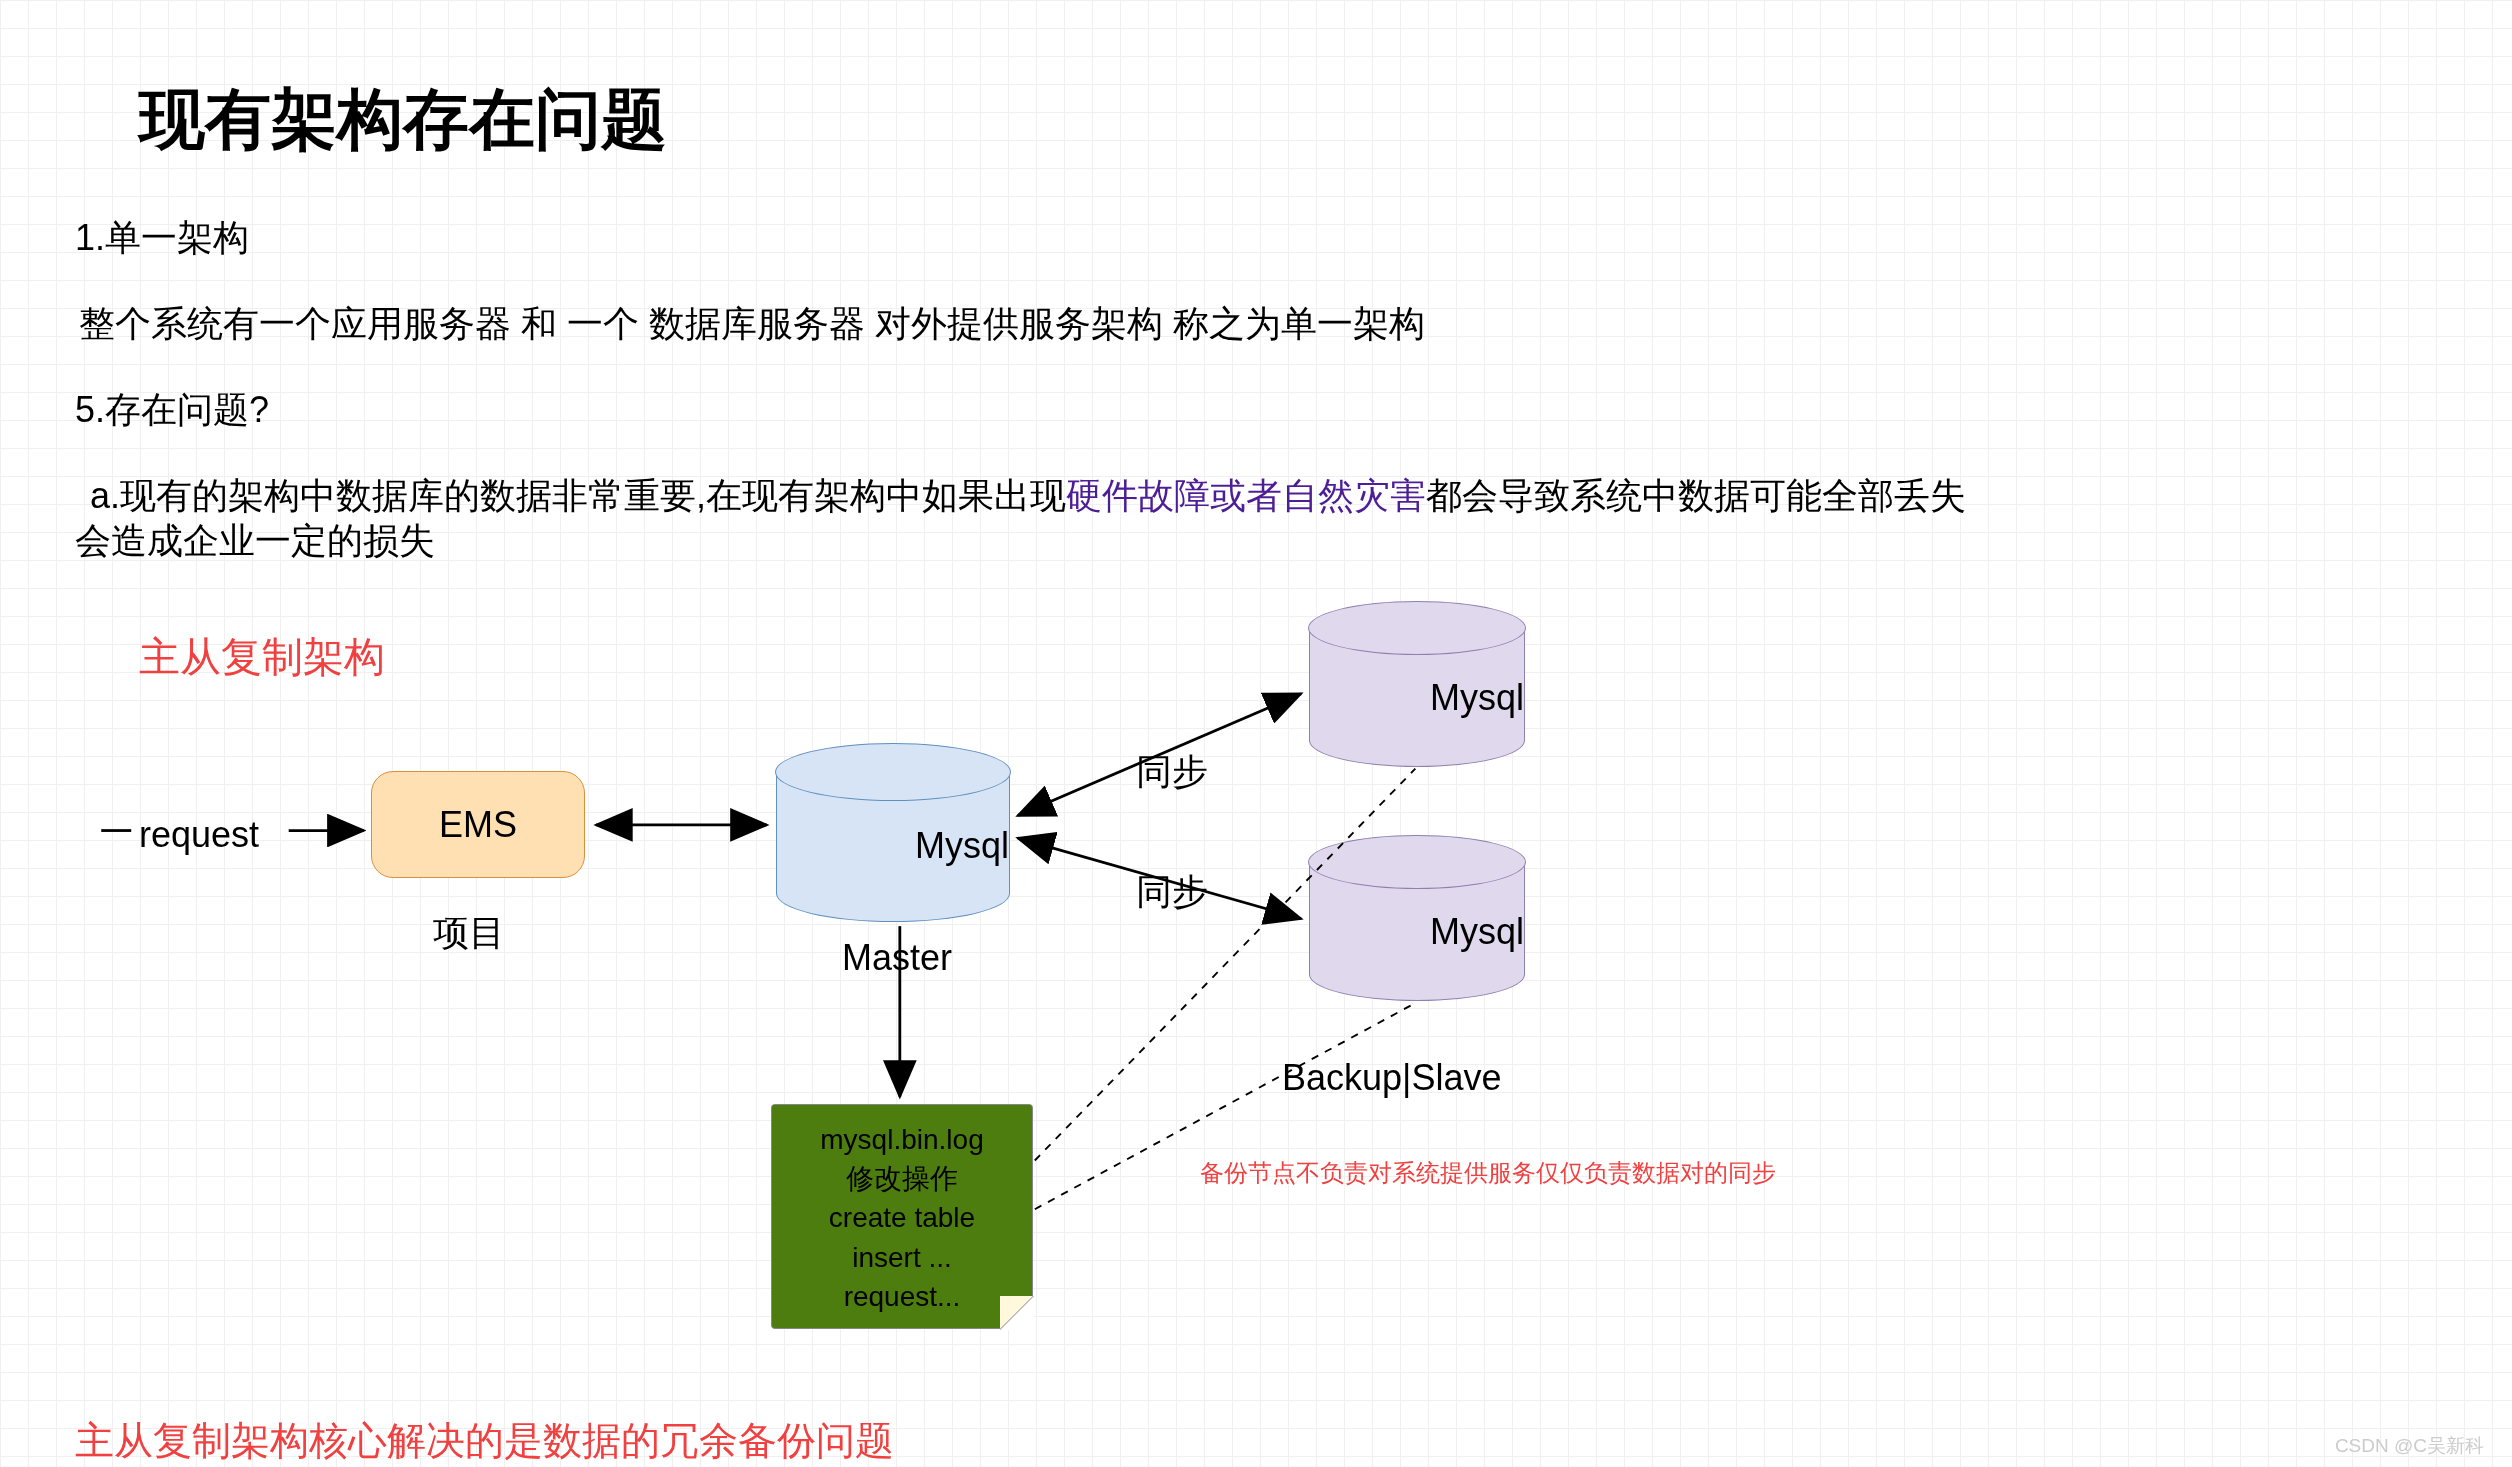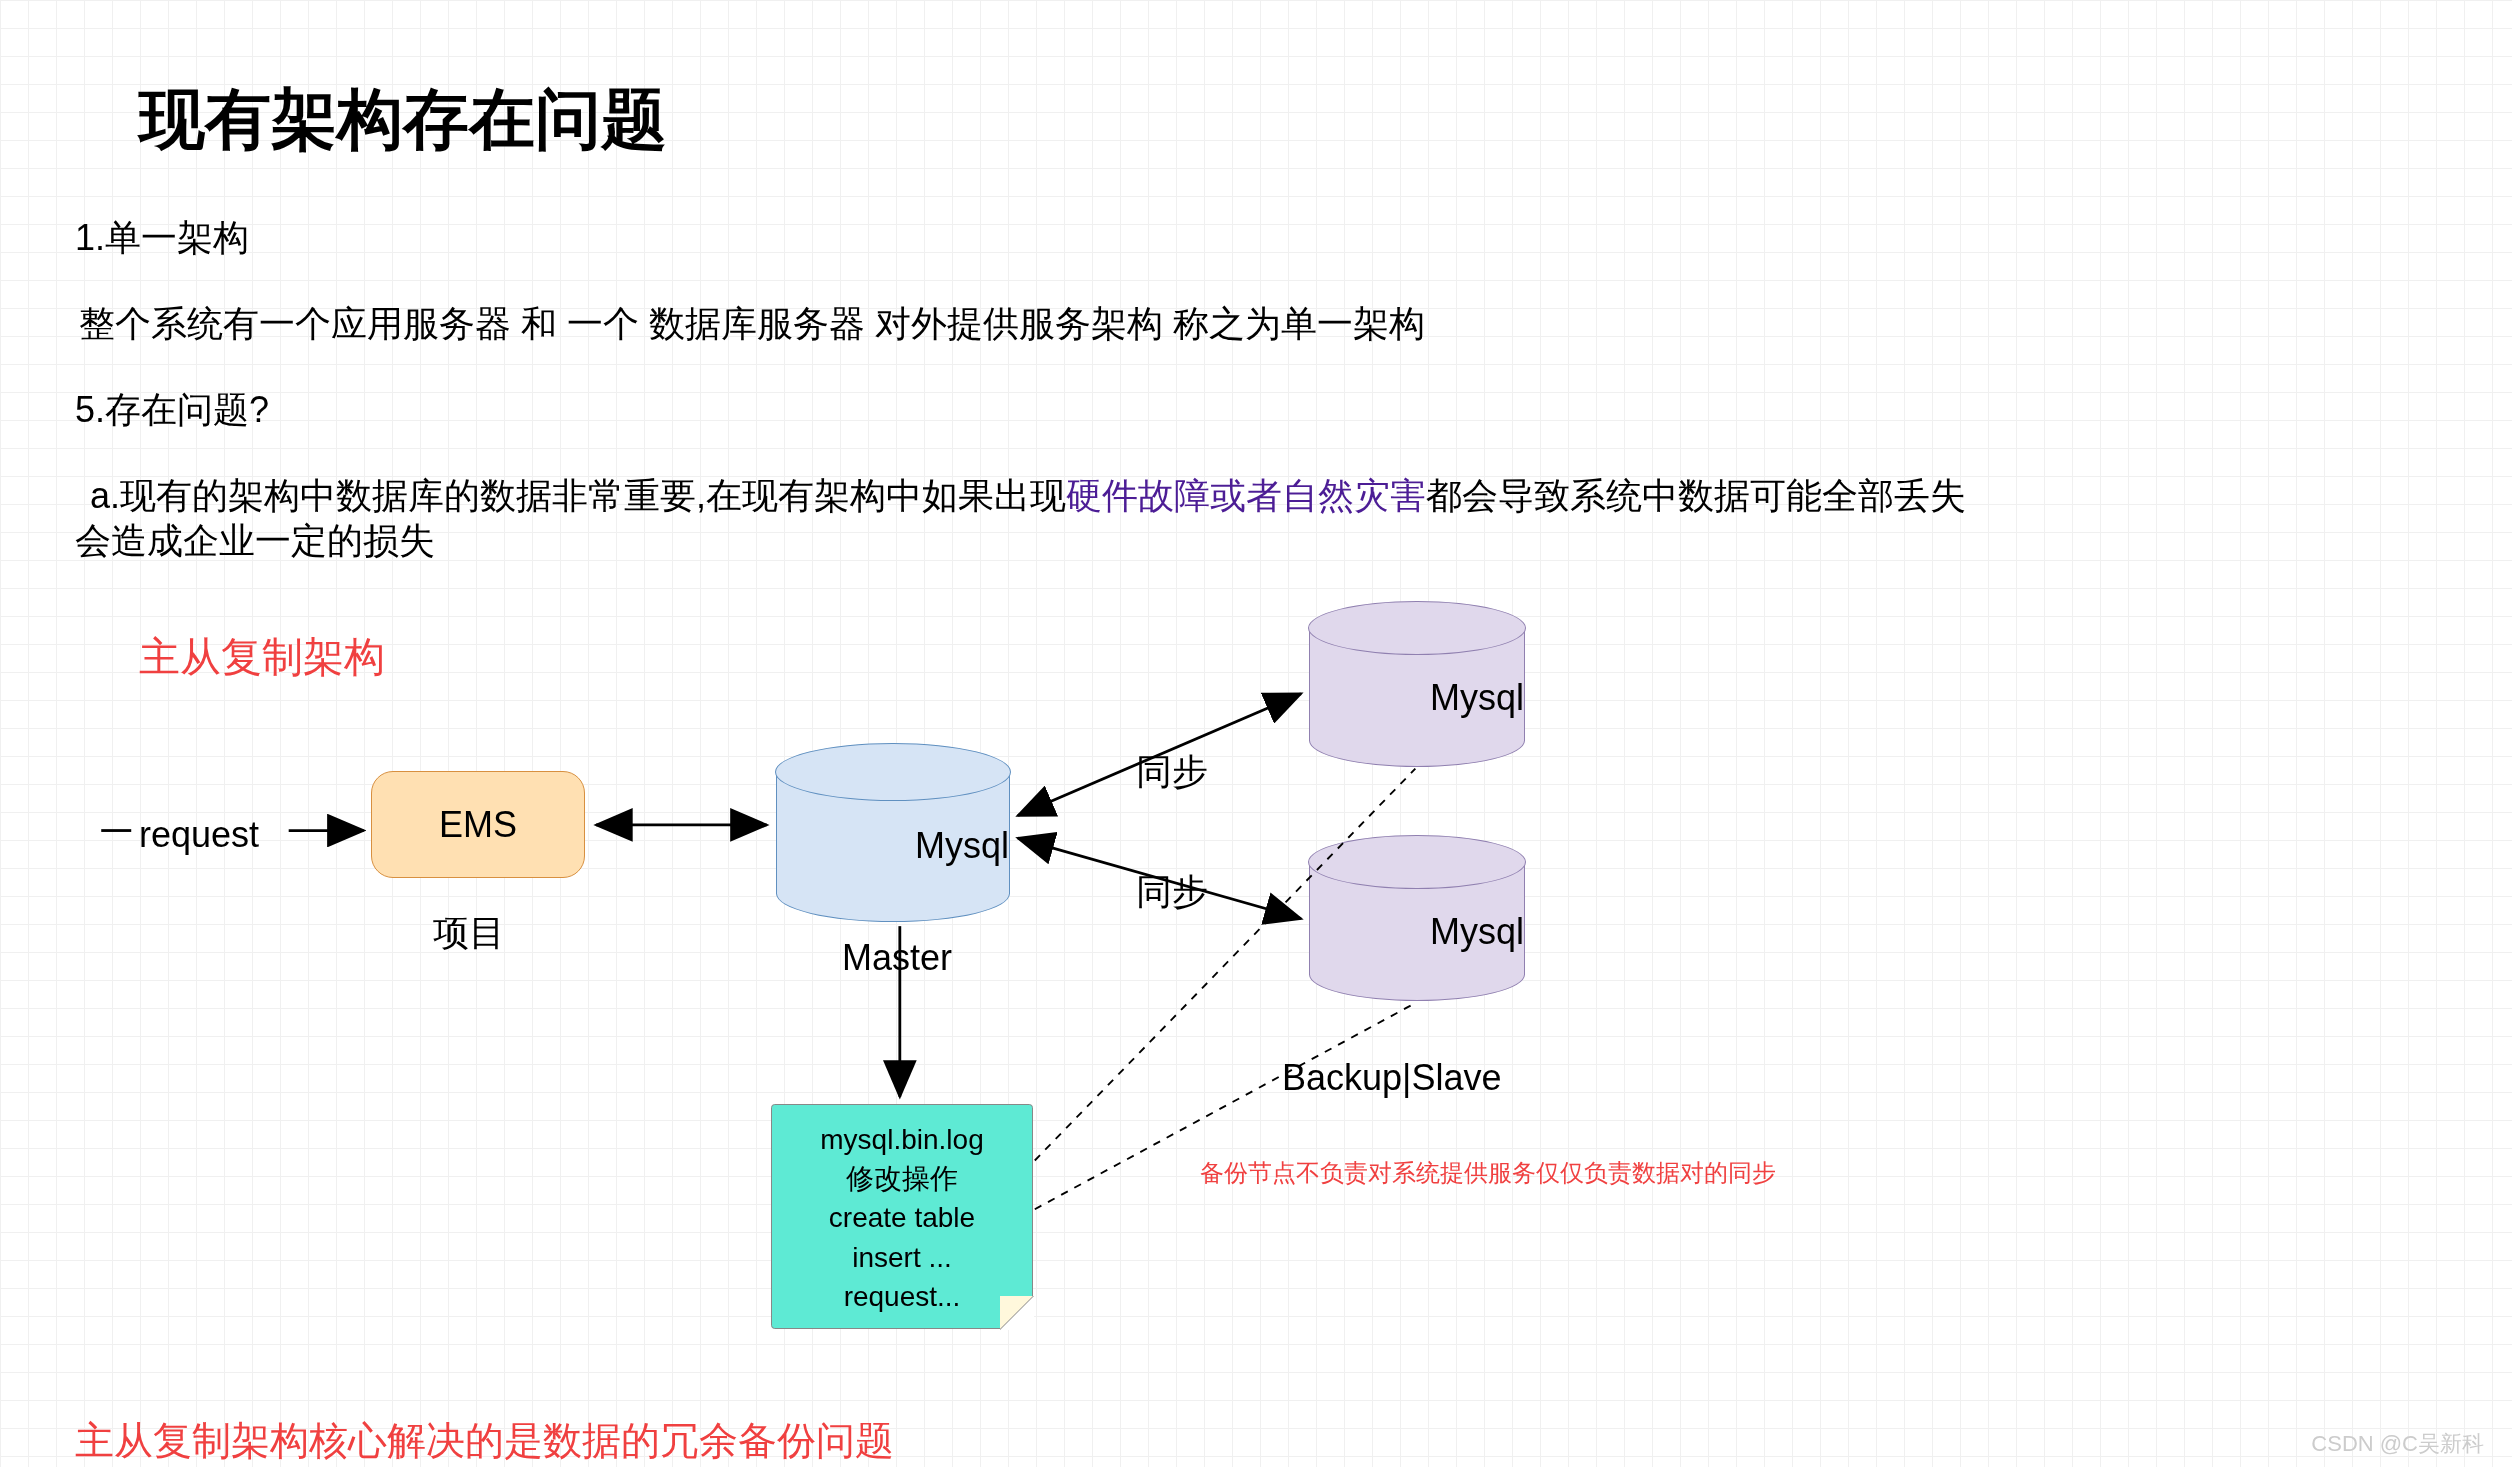--- a/index.html
+++ b/index.html
@@ -55,21 +55,21 @@
 .sync1 { position: absolute; left: 1136px; top: 748px; font-size: 36px; }
 .sync2 { position: absolute; left: 1136px; top: 868px; font-size: 36px; }
 .backup-label { position: absolute; left: 1282px; top: 1057px; font-size: 36px; }
 .backup-note {
   position: absolute; left: 1200px; top: 1157px;
   font-size: 24px; color: #f04040;
 }
 .note-box {
   position: absolute; left: 771px; top: 1104px;
   width: 262px; height: 225px;
-  background: #5eead4;
+  background: #4d7c0f;
   border: 1.9px solid #888;
   border-radius: 3.7px;
   padding: 15px 9.4px;
   font-size: 28px;
   text-align: center;
   line-height: 1.4;
 }
 .note-box::after {
   content: "";
   position: absolute;
@@ -85,21 +85,21 @@
   right: -1.9px; bottom: -1.9px;
   width: 34px; height: 34px;
   background: linear-gradient(135deg, #fff8dc 0%, #fff8dc 48%, #888 49%, #888 51%, #fff 52%, #fff 100%);
 }
 .bottom-line {
   position: absolute; left: 75px; top: 1414px;
   font-size: 39px; color: #f04040;
 }
 .watermark {
   position: absolute; right: 28px; bottom: 9.4px;
-  font-size: 22px; color: #ccc;
+  font-size: 19px; color: #ccc;
 }
 
 .cyl {
   position: absolute;
   border: 1.9px solid #888;
   border-radius: 50% / 16%;
   display: flex; align-items: center; justify-content: flex-end;
   font-size: 36px;
 }
 .cyl::before {

